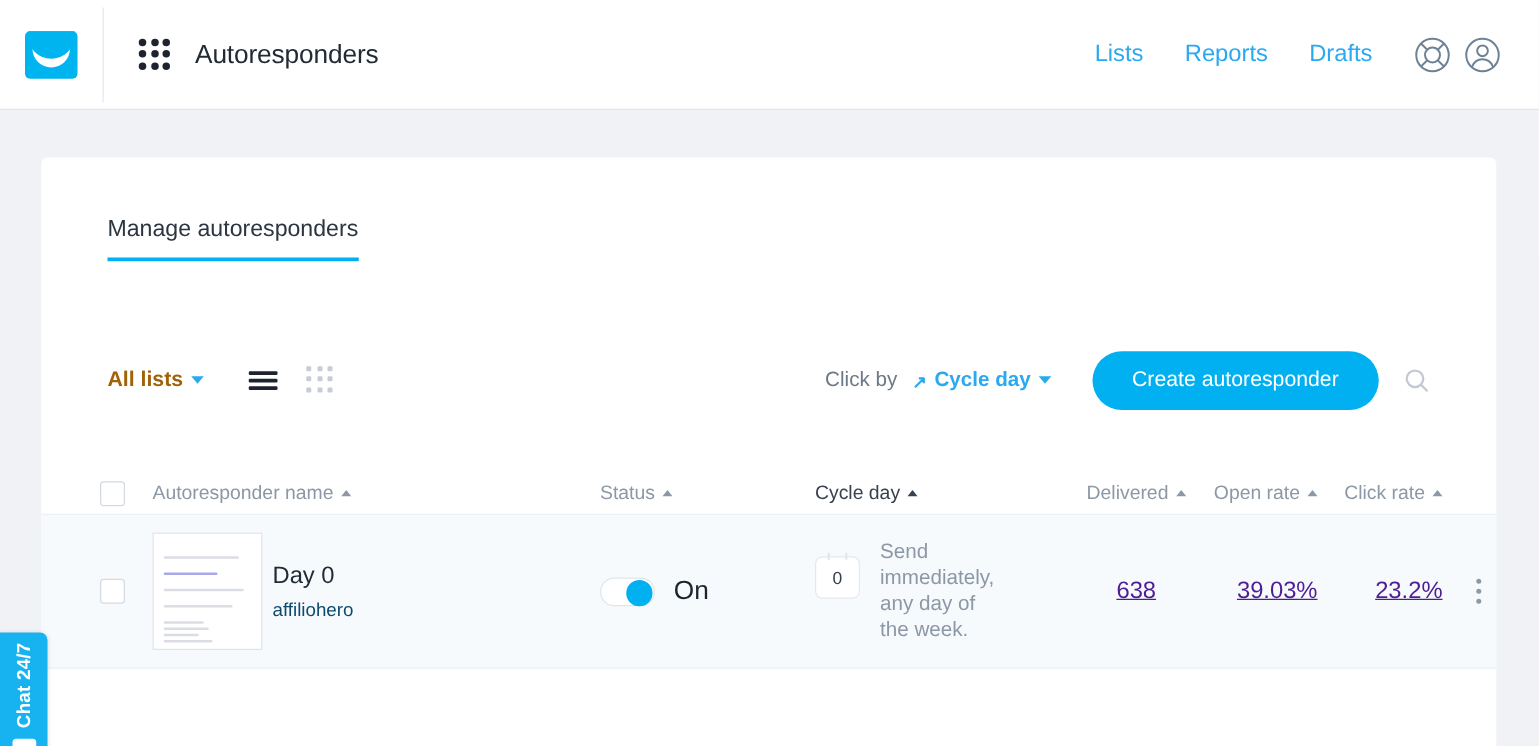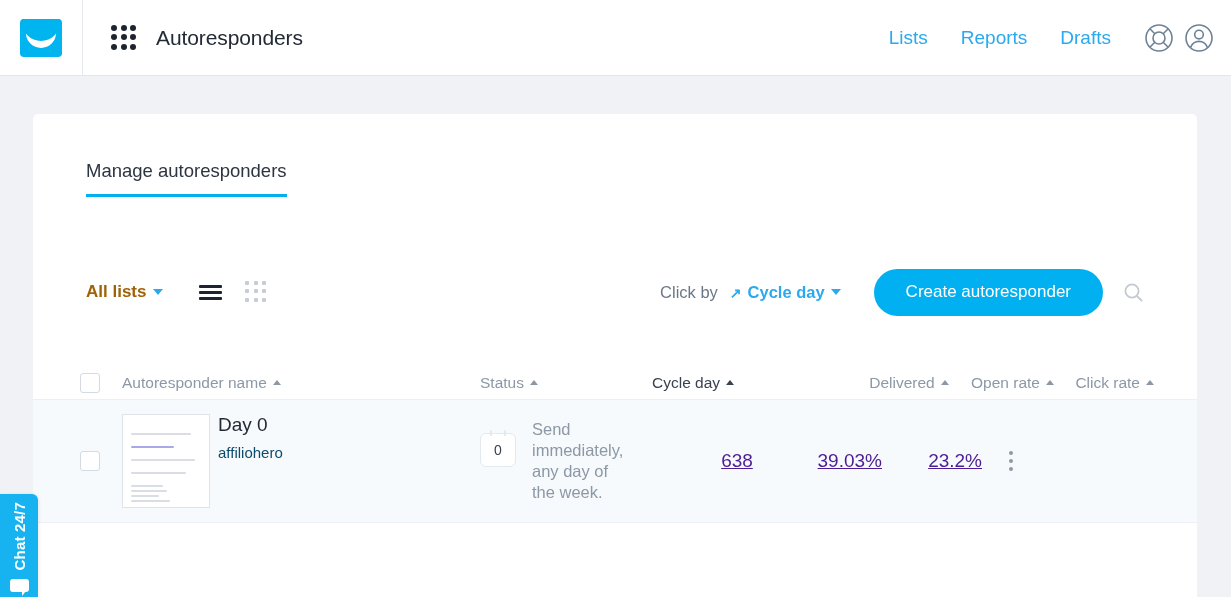--- a/index.html
+++ b/index.html
@@ -14,21 +14,21 @@
   body {
     font-family: "Liberation Sans", sans-serif;
     background: #f0f2f6;
     color: #333b46;
     -webkit-font-smoothing: antialiased;
   }
 
   
   .topbar {
     position: relative;
-    height: 76px;
+    height: 88px;
     background: #ffffff;
     border-bottom: 1px solid #e2e6ec;
     display: flex;
     align-items: center;
   }
 
   .brand {
     width: 83px;
     height: 76px;
     display: flex;
@@ -89,21 +89,21 @@
     margin-left: 19px;
     font-size: 21px;
     color: #222a35;
     letter-spacing: -0.1px;
   }
 
   .topnav {
     margin-left: auto;
     display: flex;
     align-items: center;
-    padding-right: 14px;
+    padding-right: 27px;
   }
   .topnav a {
     color: #2aa9f0;
     font-size: 19px;
     text-decoration: none;
     margin-right: 33px;
     white-space: nowrap;
   }
   .topnav a:last-of-type { margin-right: 26px; }
 
@@ -262,21 +262,21 @@
     height: 34px;
     border-bottom: 1px solid #eceff3;
   }
   .data-row {
     background: #f7fafc;
     height: 123px;
     border-bottom: 1px solid #eceff3;
   }
 
   .cell-check   { width: 42px; flex: none; }
-  .cell-name    { width: 358px; flex: none; display: flex; align-items: flex-start; }
+  .cell-name    { width: 358px; flex: none; display: flex; align-items: center; }
   .cell-status  { width: 172px; flex: none; }
   .cell-cycle   { width: 212px; flex: none; }
   .cell-deliv   { width: 90px;  flex: none; text-align: center; }
   .cell-open    { width: 100px; flex: none; text-align: right; }
   .cell-click   { width: 100px; flex: none; text-align: right; }
   .cell-menu    { width: 58px;  flex: none; display: flex; justify-content: center; }
 
   .th {
     font-size: 15.5px;
     color: #8c98a6;
@@ -621,20 +621,28 @@
             <i style="width:56%"></i>
             <i class="gap"></i>
 
           </div>
           <div class="name-block">
             <div class="name-title">Day 0</div>
             <div class="name-sub">affiliohero</div>
           </div>
         </div>
 
+        <div class="cell-status">
+          <div class="toggle-wrap">
+            <div class="toggle">
+              <div class="knob"></div>
+            </div>
+            <span class="toggle-label">On</span>
+          </div>
+        </div>
 
         <div class="cell-cycle">
           <div class="cycle-wrap">
             <div class="cal-icon">
               <span class="cal-num">0</span>
             </div>
             <div class="cycle-text">Send immediately, any day of the week.</div>
           </div>
         </div>
 

